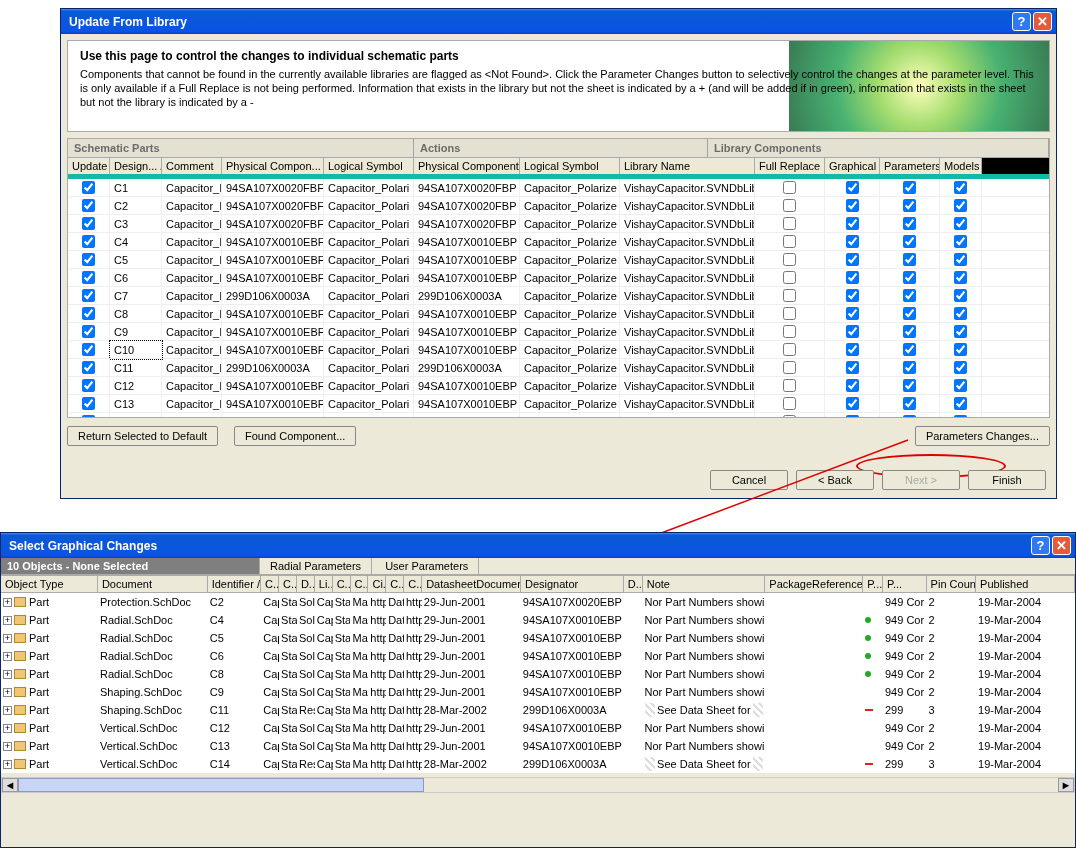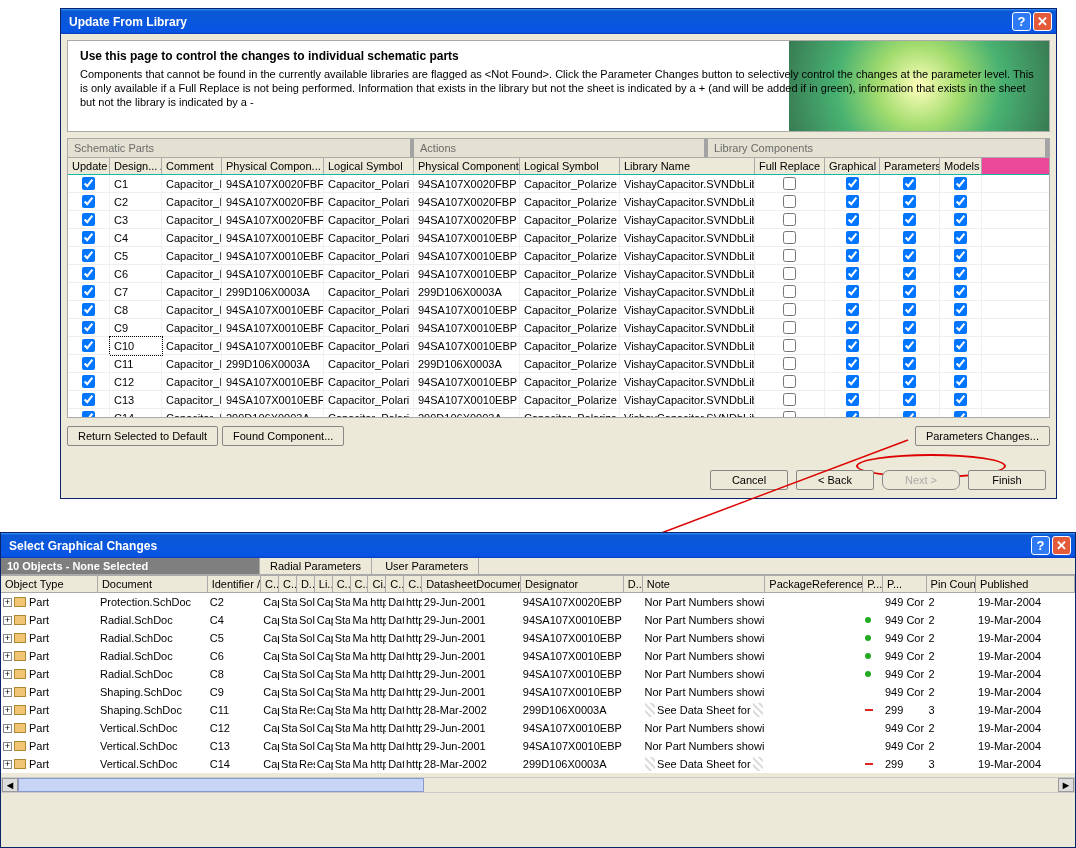--- a/index.html
+++ b/index.html
@@ -11,42 +11,42 @@
 .help-btn { background: #2e7af4; border: 1px solid #fff; }
 .close-btn { background: #e35b3b; border: 1px solid #fff; }
 .win1 { left: 60px; top: 8px; width: 997px; height: 491px; }
 .win1-inner { background: #ece9d8; padding: 6px; height: calc(100% - 25px); position: relative; }
 .banner { background: #fff; border: 1px solid #aaa; padding: 8px 12px; height: 92px; position: relative; overflow: hidden; }
 .banner h3 { font-size: 12px; font-weight: bold; margin-bottom: 4px; }
 .banner p { font-size: 11px; color: #000; line-height: 14px; position: relative; z-index: 2; }
 .banner-gfx { position: absolute; right: 0; top: 0; width: 260px; height: 90px; background: radial-gradient(circle at 130px 45px, #ffffaa 0%, #8bd34a 30%, #1a9e4e 60%, #075a28 100%); opacity: 0.8; }
 .grid-container { background: #ece9d8; border: 1px solid #aaa; margin-top: 6px; height: 280px; overflow: hidden; }
 .grid-headers-top { display: flex; background: #e0ddcf; border-bottom: 1px solid #aaa; }
-.ghtop { border-right: 4px solid #a3a3a3; padding: 3px 6px; font-weight: normal; color: #6b6b6b; background: #e4e1d2; }
-.grid-headers { display: flex; background: #ec4899; border-bottom: 1px solid #14b8a6; }
+.ghtop { border-right: 1px solid #a3a3a3; padding: 3px 6px; font-weight: bold; color: #6b6b6b; background: #e4e1d2; }
+.grid-headers { display: flex; background: #000000; border-bottom: 5px solid #14b8a6; }
 .gh { border-right: 1px solid #aaa; padding: 2px 4px; font-size: 11px; cursor: pointer; white-space: nowrap; overflow: hidden; background: #ece9d8; }
 .grid-row { display: flex; background: #fff; border-bottom: 1px solid #eee; height: 18px; align-items: center; }
 .gc { border-right: 1px solid #f0f0f0; padding: 0 4px; font-size: 11px; white-space: nowrap; overflow: hidden; display: flex; align-items: center; height: 18px; }
 .gc input[type=checkbox] { margin: auto; }
 input[type=checkbox] { width: 13px; height: 13px; cursor: pointer; }
 .col-update { width: 42px; }
 .col-design { width: 52px; }
 .col-comment { width: 60px; }
 .col-physcomp { width: 102px; }
 .col-logsym { width: 90px; }
 .col-physcomp2 { width: 106px; }
 .col-logsym2 { width: 100px; }
 .col-libname { width: 135px; }
 .col-fullrep { width: 70px; }
 .col-graph { width: 55px; }
 .col-param { width: 60px; }
 .col-models { width: 42px; }
-.btnbar { margin-top: 8px; display: flex; gap: 4px; align-items: center; }
+.btnbar { margin-top: 8px; display: flex; gap: 16px; align-items: center; }
 .btn { background: #ece9d8; border: 1px solid #888; border-radius: 2px; padding: 3px 10px; cursor: pointer; font-size: 11px; }
-.btn.disabled { color: #aaa; cursor: default; border-radius: 7px; }
+.btn.disabled { color: #aaa; cursor: default; }
 .param-highlight { position: absolute; right: 50px; top: 420px; width: 150px; height: 24px; border: 2px solid #d00; border-radius: 50%; pointer-events: none; }
 .arrow { position: absolute; pointer-events: none; }
 
 .win2 { left: 0; top: 532px; width: 1076px; height: 316px; }
 .win2-inner { background: #ece9d8; height: calc(100% - 25px); position: relative; }
 .status-strip { background: #7f7f7f; color: #fff; padding: 2px 6px; font-weight: bold; display: inline-block; width: 259px; border-right: 1px solid #aaa; }
 .param-tabs { display: inline-block; }
 .param-tab { display: inline-block; padding: 2px 10px; border-right: 1px solid #aaa; background: #ece9d8; cursor: pointer; }
 .grid2-headers { display: flex; background: #ece9d8; border-bottom: 1px solid #aaa; border-top: 1px solid #aaa; }
 .g2h { border-right: 1px solid #aaa; padding: 2px 4px; font-size: 11px; cursor: pointer; white-space: nowrap; overflow: hidden; }

